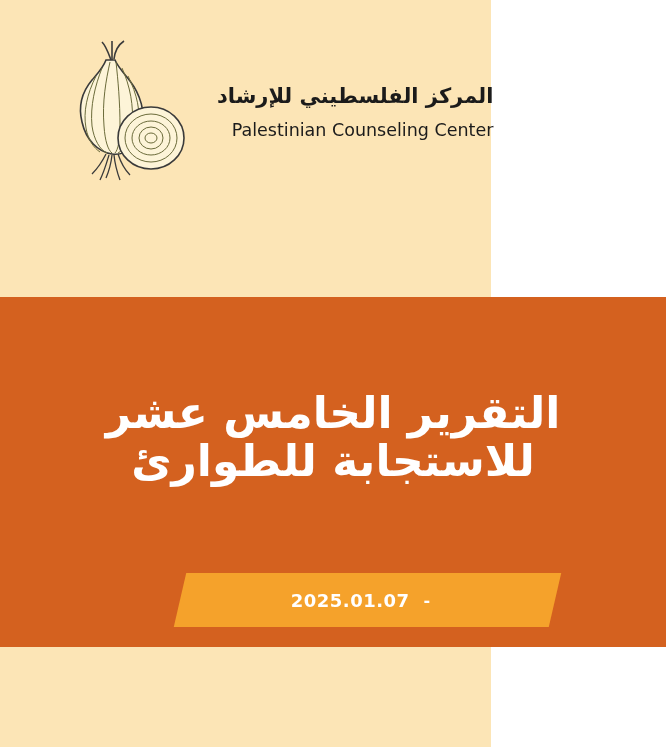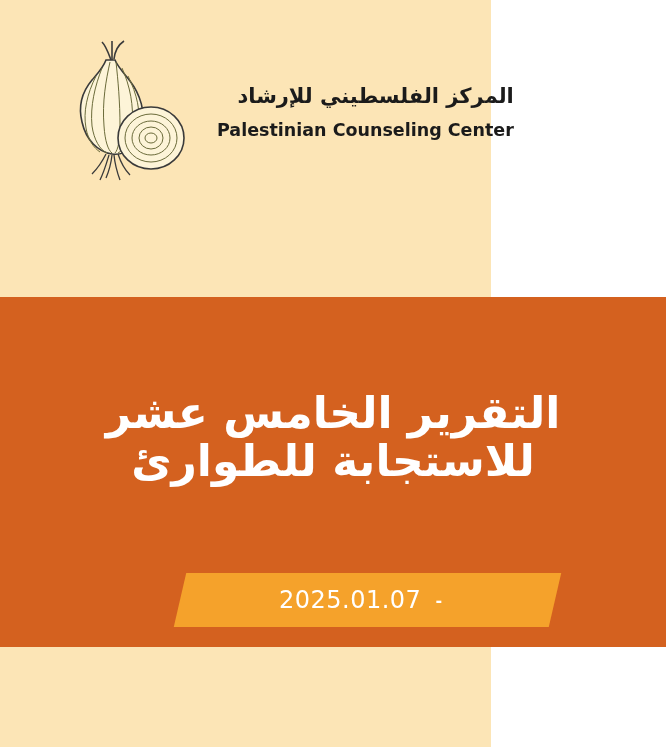--- a/index.html
+++ b/index.html
@@ -64,21 +64,21 @@
     font-size: 21px;
     font-weight: bold;
     color: #1b1b1b;
     line-height: 1.3;
     letter-spacing: 0px;
     white-space: nowrap;
   }
 
   .logo-text .en {
     font-size: 17.5px;
-    font-weight: bold;
+    font-weight: normal;
     color: #1b1b1b;
     line-height: 1.3;
     direction: ltr;
     text-align: right;
     margin-top: 8px;
     white-space: nowrap;
   }
 
   
   .orange-band {
@@ -130,22 +130,22 @@
     width: 375px;
     height: 54px;
     display: flex;
     align-items: center;
     justify-content: center;
     direction: ltr;
   }
 
   .date-text {
     color: #ffffff;
-    font-size: 24px;
-    font-weight: normal;
+    font-size: 18px;
+    font-weight: bold;
     letter-spacing: 0.5px;
     white-space: nowrap;
   }
 
   .date-sep {
     display: inline-block;
     margin: 0 14px;
     color: #ffffff;
     font-weight: bold;
   }

